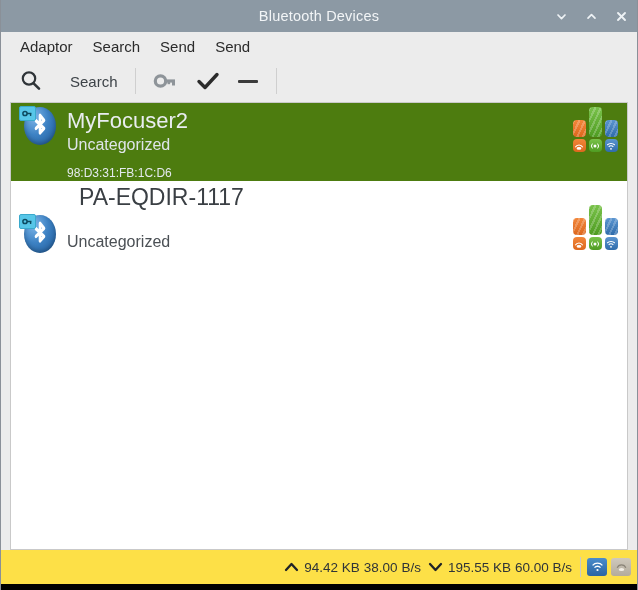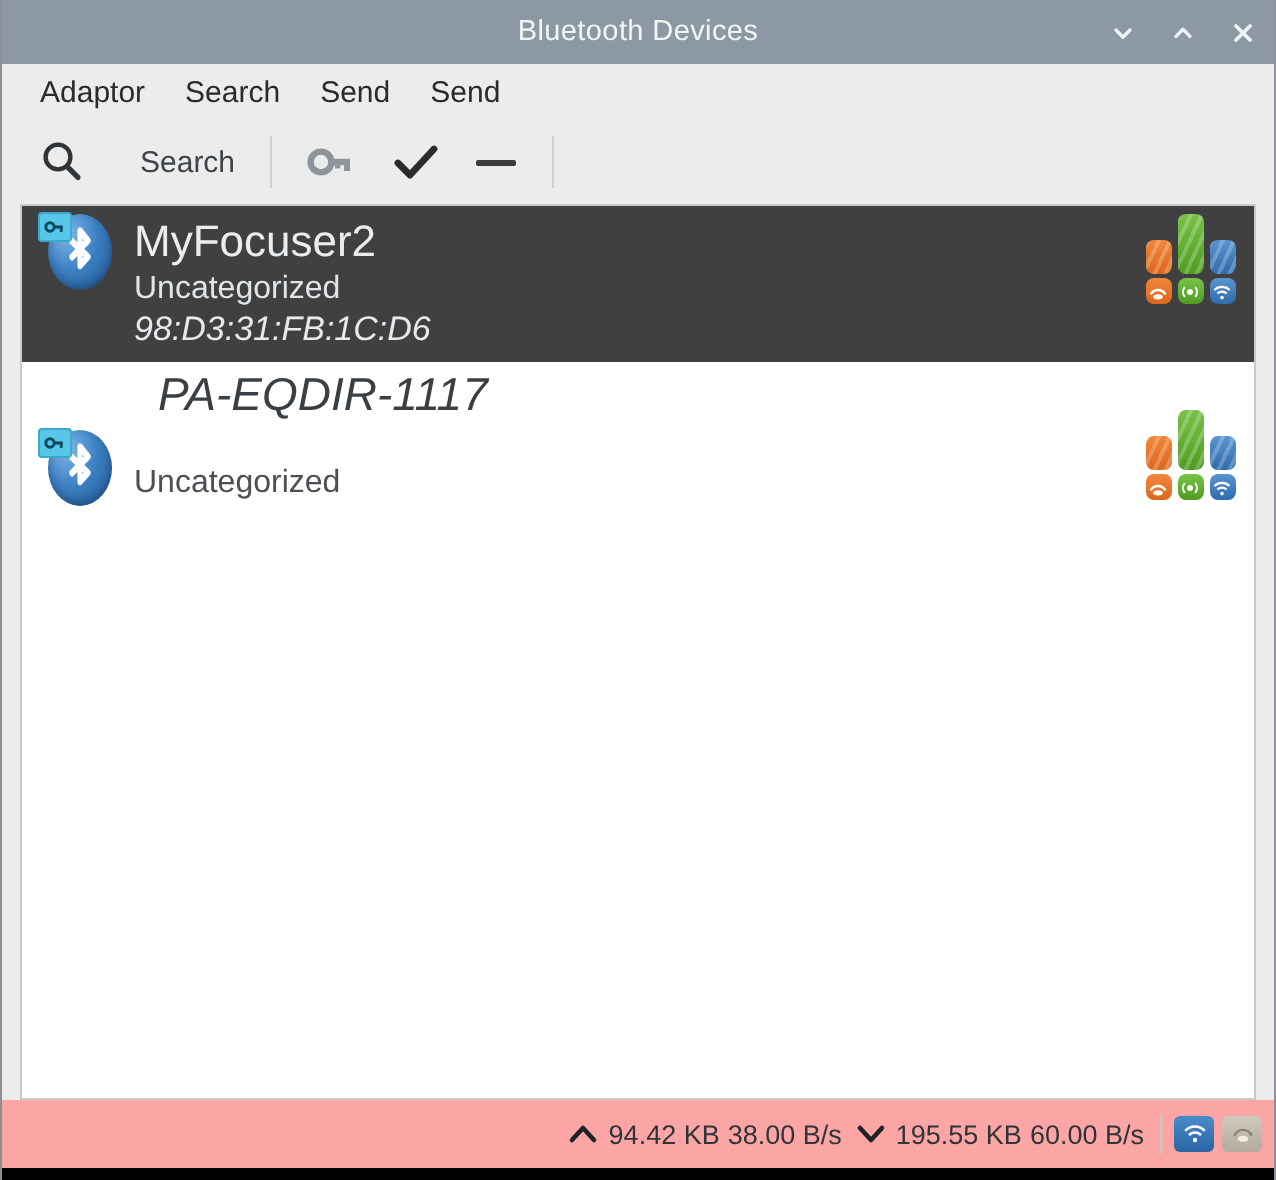--- a/index.html
+++ b/index.html
@@ -85,21 +85,21 @@
     border:1px solid #c9c9c9;
     box-sizing:border-box;
     overflow:hidden;
   }
   .row{
     position:relative;
     display:flex;align-items:flex-start;
     box-sizing:border-box;
     padding:0;
   }
-  .row.selected{background:#404040;}
+  .row.selected{background:#4d7c0f;}
   .row.plain{background:#ffffff;}
   .row-icon{
     width:56px;min-width:56px;
     display:flex;align-items:center;justify-content:center;
     padding-top:0;
   }
   .row-text{
     flex:1;
     padding-top:6px;
     min-width:0;
@@ -111,23 +111,23 @@
     white-space:nowrap;
   }
   .row.plain .dev-name{color:#3a3f44;}
   .dev-cat{
     font-size:16px;
     color:#dfe5e9;
     margin-top:2px;
   }
   .row.plain .dev-cat{color:#4b5055;}
   .dev-mac{
-    font-size:17px;font-style:italic;
+    font-size:12px;
     color:#e4eaee;
-    margin-top:1px;
+    margin-top:12px;
   }
   .row.plain .dev-mac{color:#3f454a;}
   .row-badges{
     width:64px;min-width:64px;
     display:flex;align-items:flex-start;justify-content:center;
     padding-top:4px;
   }
   
   .badges{
     display:flex;flex-direction:column;align-items:center;
@@ -174,21 +174,21 @@
   }
   .bt-icon .keybadge{
     position:absolute;left:0px;top:3px;width:15px;height:13px;
     background:#57c6e8;border:1px solid #3aa9cc;border-radius:2px;
     display:flex;align-items:center;justify-content:center;
   }
   .bt-icon .keybadge svg{display:block;}
   
   .statusbar{
     height:34px;min-height:34px;
-    background:#fca5a5;
+    background:#fde047;
     display:flex;align-items:center;justify-content:flex-end;
     padding-right:6px;gap:0px;
     box-sizing:border-box;
   }
   .net{
     display:flex;align-items:center;gap:4px;
     font-size:13.5px;color:#2f3438;
     margin-right:6px;
   }
   .net .amt{font-style:normal;}
@@ -353,21 +353,21 @@
           <div class="keybadge">
             <svg width="11" height="9" viewBox="0 0 11 9">
               <circle cx="3" cy="4.5" r="2.1" fill="none" stroke="#0d4a60" stroke-width="1.5"></circle>
               <line x1="4.8" y1="4.5" x2="9.4" y2="4.5" stroke="#0d4a60" stroke-width="1.5"></line>
               <line x1="8.6" y1="4.5" x2="8.6" y2="7" stroke="#0d4a60" stroke-width="1.4"></line>
             </svg>
           </div>
         </div>
       </div>
       <div class="row-text" style="padding-top:4px;">
-        <div class="dev-name" style="font-size:23px;padding-left:12px;font-style:italic;">PA-EQDIR-1117</div>
+        <div class="dev-name" style="font-size:23px;padding-left:12px;">PA-EQDIR-1117</div>
         <div class="dev-cat" style="margin-top:22px;">Uncategorized</div>
       </div>
       <div class="row-badges" style="padding-top:24px;">
         <div class="badges">
           <div class="bars">
             <span class="bar orange"></span>
             <span class="bar green"></span>
             <span class="bar blue"></span>
           </div>
           <div class="smalls">

